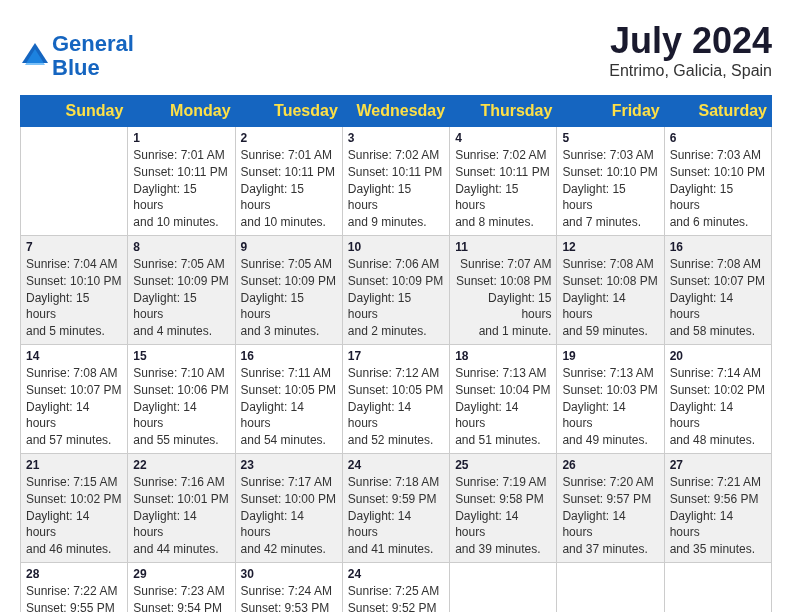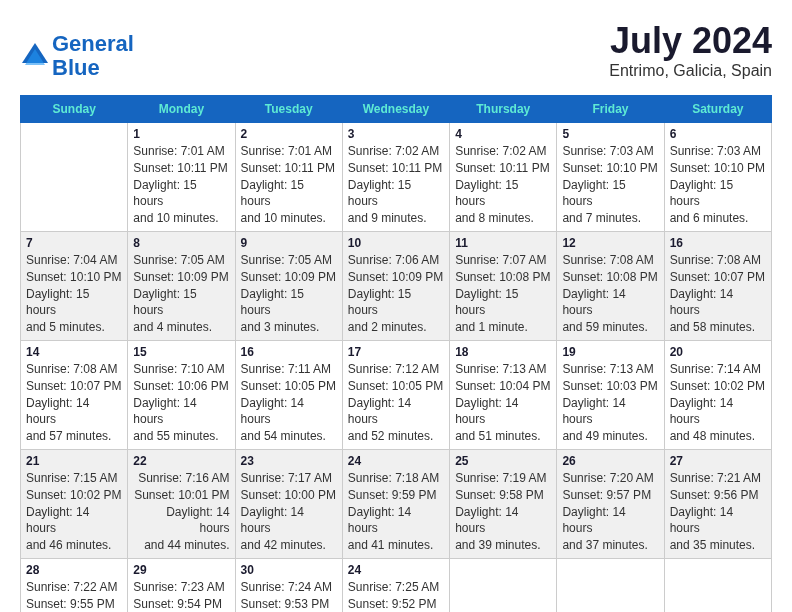--- a/index.html
+++ b/index.html
@@ -46,24 +46,24 @@
       font-size: 16px;
       color: #333;
     }
     .calendar-table {
       width: 100%;
       border-collapse: collapse;
       font-size: 11px;
     }
     .calendar-table th {
       background-color: #1565c0;
-      color: #5eead4;
+      color: #fde047;
       padding: 6px 4px;
-      text-align: center;
-      font-size: 12px;
+      text-align: right;
+      font-size: 16px;
       font-weight: bold;
       border: 1px solid #1565c0;
     }
     .calendar-table td {
       border: 1px solid #ccc;
       padding: 4px 5px;
       vertical-align: top;
       min-height: 80px;
       height: 80px;
       width: calc(100% / 7);
@@ -191,21 +191,21 @@
         </td>
         <td>
           <div class="day-number">10</div>
           <div class="day-info" style="white-space: pre-line;">Sunrise: 7:06 AM
 Sunset: 10:09 PM
 Daylight: 15 hours
 and 2 minutes.</div>
         </td>
         <td>
           <div class="day-number">11</div>
-          <div class="day-info" style="white-space: pre-line;">Sunrise: 7:07 AM
+          <div class="day-info" style="white-space: pre-line; text-align: right;">Sunrise: 7:07 AM
 Sunset: 10:08 PM
 Daylight: 15 hours
 and 1 minute.</div>
         </td>
         <td>
           <div class="day-number">12</div>
           <div class="day-info" style="white-space: pre-line;">Sunrise: 7:08 AM
 Sunset: 10:08 PM
 Daylight: 14 hours
 and 59 minutes.</div>
@@ -272,21 +272,21 @@
       <tr class="row-shaded">
         <td>
           <div class="day-number">21</div>
           <div class="day-info" style="white-space: pre-line;">Sunrise: 7:15 AM
 Sunset: 10:02 PM
 Daylight: 14 hours
 and 46 minutes.</div>
         </td>
         <td>
           <div class="day-number">22</div>
-          <div class="day-info" style="white-space: pre-line; text-align: right;">Sunrise: 7:16 AM
+          <div class="day-info" style="white-space: pre-line;">Sunrise: 7:16 AM
 Sunset: 10:01 PM
 Daylight: 14 hours
 and 44 minutes.</div>
         </td>
         <td>
           <div class="day-number">23</div>
           <div class="day-info" style="white-space: pre-line;">Sunrise: 7:17 AM
 Sunset: 10:00 PM
 Daylight: 14 hours
 and 42 minutes.</div>

